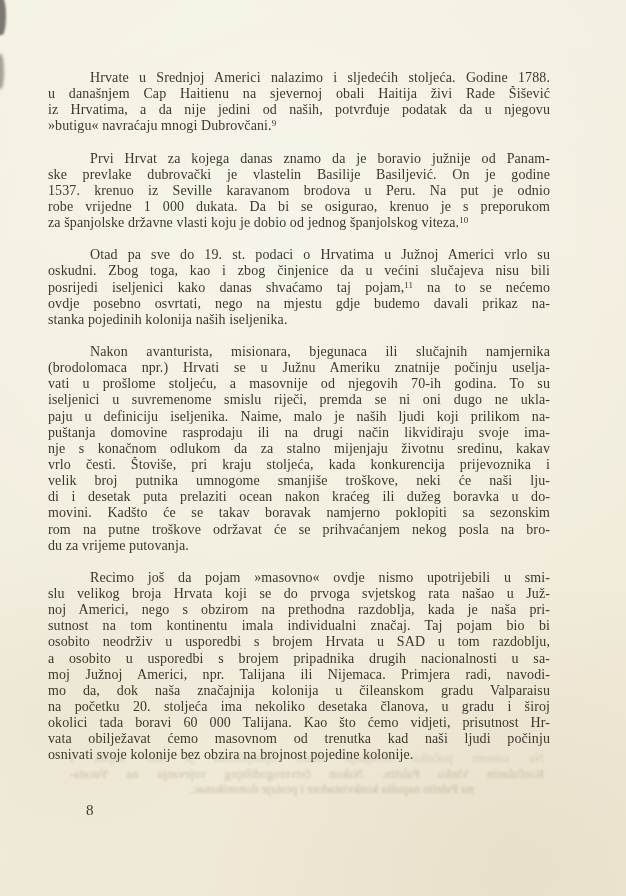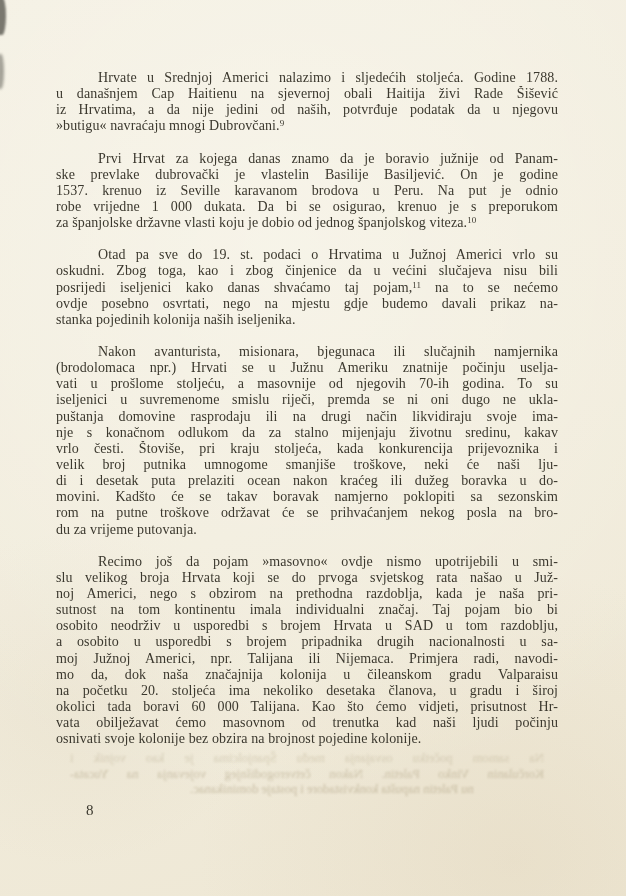--- a/index.html
+++ b/index.html
@@ -32,21 +32,21 @@
   .edge-artifact-b {
     position: absolute; left: -2px; top: 54px;
     width: 6px; height: 35px;
     background: var(--artifact, #4b4a42);
     border-radius: 0 50% 50% 0;
     filter: blur(1.4px);
     opacity: 0.48;
   }
   .text-block {
     position: absolute;
-    left: 56px; top: 70px;
+    left: 48px; top: 70px;
     width: 502px;
     color: var(--ink, #3b382e);
     font-size: 14px;
     letter-spacing: 0.1px;
   }
   .para { margin: 0; }
   .para + .para { margin-top: 16px; }
   .line {
     height: 16.15px;
     line-height: 16.15px;
@@ -122,20 +122,21 @@
         <div class="line">oskudni. Zbog toga, kao i zbog činjenice da u većini slučajeva nisu bili</div>
         <div class="line">posrijedi iseljenici kako danas shvaćamo taj pojam,<sup>11</sup> na to se nećemo</div>
         <div class="line">ovdje posebno osvrtati, nego na mjestu gdje budemo davali prikaz na-</div>
         <div class="line para-end">stanka pojedinih kolonija naših iseljenika.</div>
       </div>
       <div class="para">
         <div class="line first">Nakon avanturista, misionara, bjegunaca ili slučajnih namjernika</div>
         <div class="line">(brodolomaca npr.) Hrvati se u Južnu Ameriku znatnije počinju uselja-</div>
         <div class="line">vati u prošlome stoljeću, a masovnije od njegovih 70-ih godina. To su</div>
         <div class="line">iseljenici u suvremenome smislu riječi, premda se ni oni dugo ne ukla-</div>
+        <div class="line">paju u definiciju iseljenika. Naime, malo je naših ljudi koji prilikom na-</div>
         <div class="line">puštanja domovine rasprodaju ili na drugi način likvidiraju svoje ima-</div>
         <div class="line">nje s konačnom odlukom da za stalno mijenjaju životnu sredinu, kakav</div>
         <div class="line">vrlo česti. Štoviše, pri kraju stoljeća, kada konkurencija prijevoznika i</div>
         <div class="line">velik broj putnika umnogome smanjiše troškove, neki će naši lju-</div>
         <div class="line">di i desetak puta prelaziti ocean nakon kraćeg ili dužeg boravka u do-</div>
         <div class="line">movini. Kadšto će se takav boravak namjerno poklopiti sa sezonskim</div>
         <div class="line">rom na putne troškove održavat će se prihvaćanjem nekog posla na bro-</div>
         <div class="line para-end">du za vrijeme putovanja.</div>
       </div>
       <div class="para">

